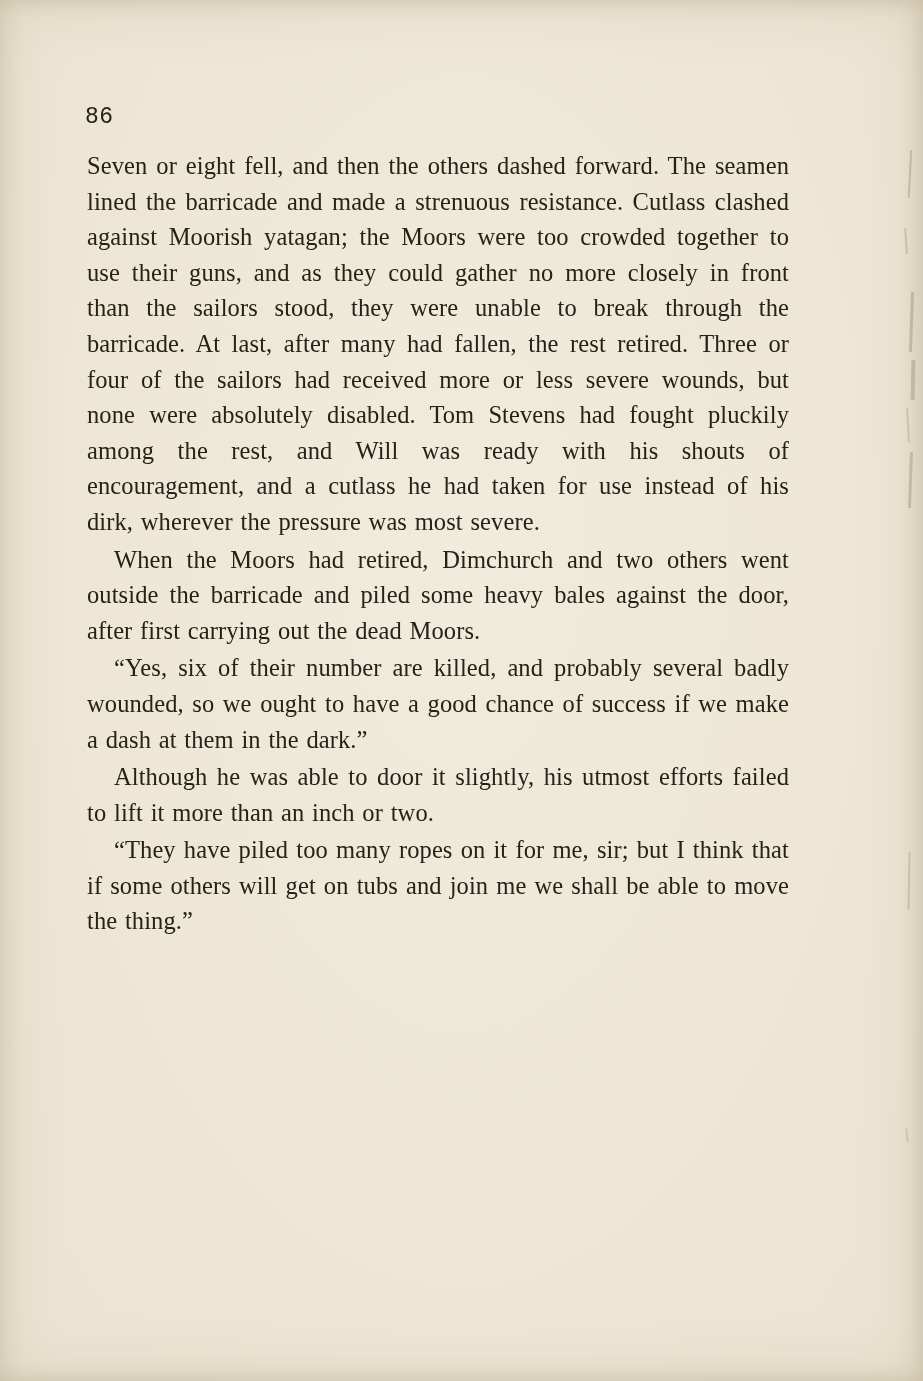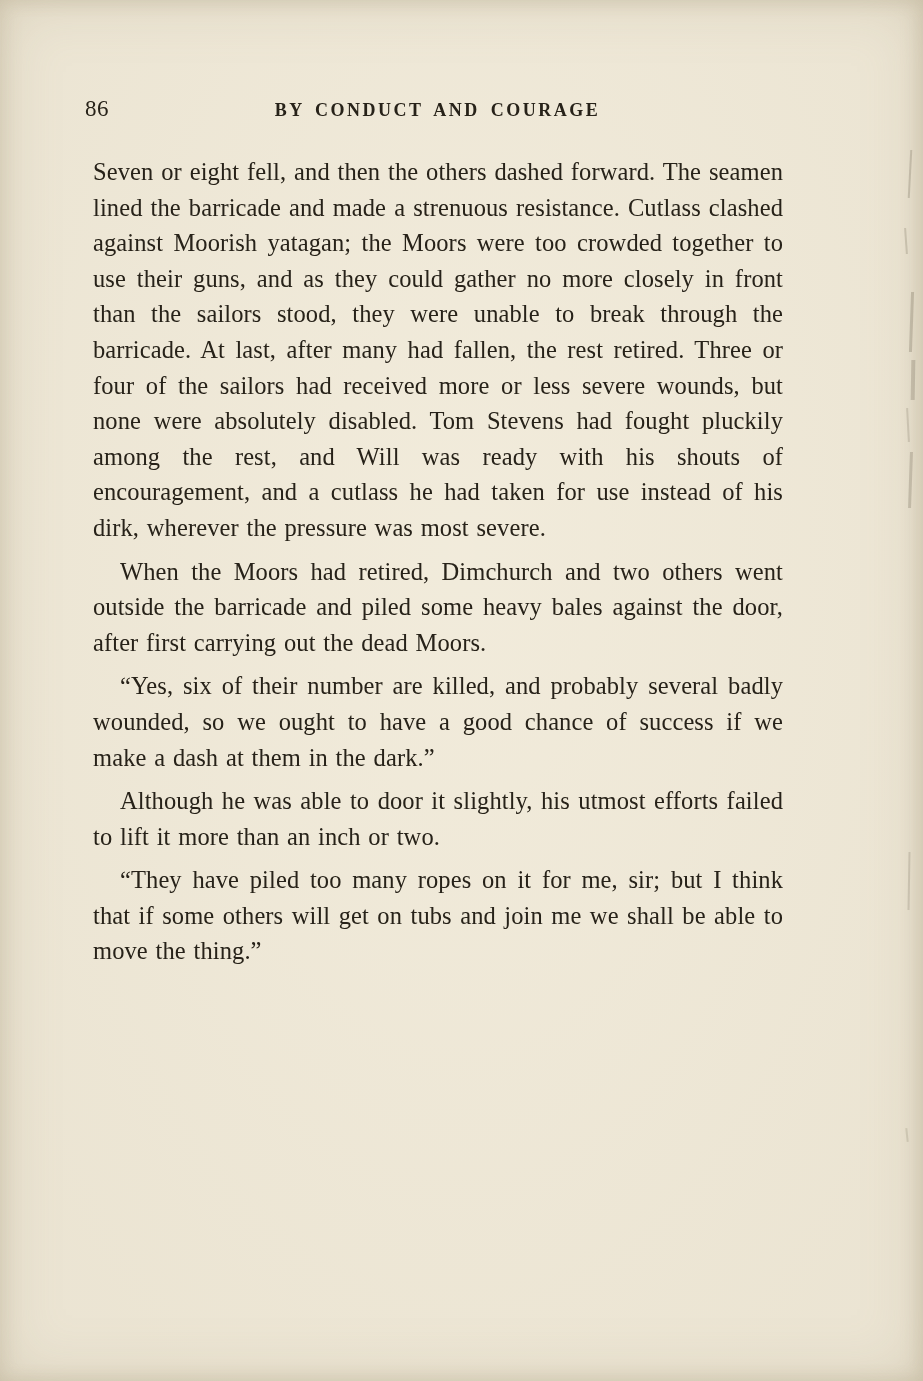--- a/index.html
+++ b/index.html
@@ -36,43 +36,44 @@
   .running-head {
     position: absolute;
     top: 96px;
     left: 85px;
     right: 133px;
     height: 28px;
   }
   .page-number {
     position: absolute;
     left: 0;
-    top: 0;
+    top: 8px;
     font-size: 23px;
     letter-spacing: 0.5px;
+    font-family: Liberation Mono, monospace;
   }
   .head-title {
     position: absolute;
     left: 0;
     right: 0;
     top: 4px;
     text-align: center;
     font-size: 18px;
     font-weight: bold;
     letter-spacing: 2.5px;
     word-spacing: 4px;
   }
   .text-block {
     position: absolute;
     top: 146px;
     left: 85px;
     width: 706px;
   }
   .text-block p {
-    margin: 8px;
+    margin: 2px;
     font-size: 24.5px;
     line-height: 35.6px;
     text-align: justify;
     letter-spacing: 0.1px;
     word-spacing: 1.5px;
   }
   .text-block p.indent {
     text-indent: 27px;
   }
   .text-block p.noindent {
@@ -93,21 +94,20 @@
   .a7 { right: 13px; top: 852px;  width: 2px; height: 58px;  transform: rotate(1deg); opacity: .4; }
   .a8 { right: 15px; top: 1128px; width: 2px; height: 14px;  transform: rotate(-6deg); opacity: .35; }
 </style>
 </head>
 <body>
 
 <div class="page">
 
   <div class="running-head">
     <span class="page-number">86</span>
-    <span class="head-title">BY CONDUCT AND COURAGE</span>
   </div>
 
   <div class="text-block">
     <p class="noindent">Seven or eight fell, and then the others dashed forward. The seamen lined the barricade and made a strenuous resistance. Cutlass clashed against Moorish yatagan; the Moors were too crowded together to use their guns, and as they could gather no more closely in front than the sailors stood, they were unable to break through the barricade. At last, after many had fallen, the rest retired. Three or four of the sailors had received more or less severe wounds, but none were absolutely disabled. Tom Stevens had fought pluckily among the rest, and Will was ready with his shouts of encouragement, and a cutlass he had taken for use instead of his dirk, wherever the pressure was most severe.</p>
     <p class="indent">When the Moors had retired, Dimchurch and two others went outside the barricade and piled some heavy bales against the door, after first carrying out the dead Moors.</p>
     <p class="indent">“Yes, six of their number are killed, and probably several badly wounded, so we ought to have a good chance of success if we make a dash at them in the dark.”</p>
     <p class="indent">Although he was able to door it slightly, his utmost efforts failed to lift it more than an inch or two.</p>
     <p class="indent">“They have piled too many ropes on it for me, sir; but I think that if some others will get on tubs and join me we shall be able to move the thing.”</p>
   </div>
 

